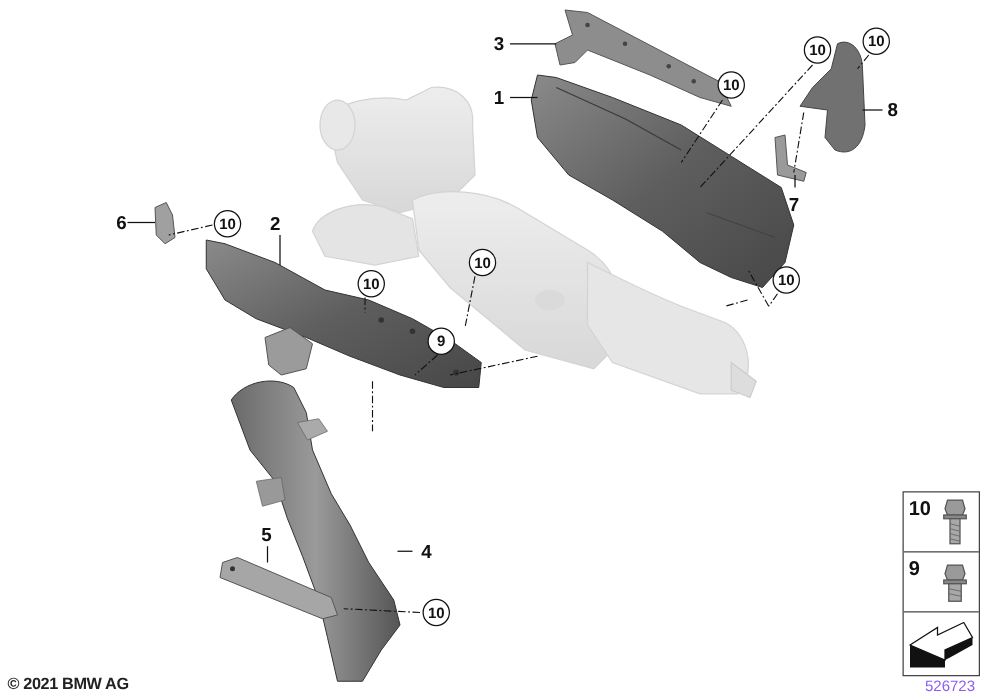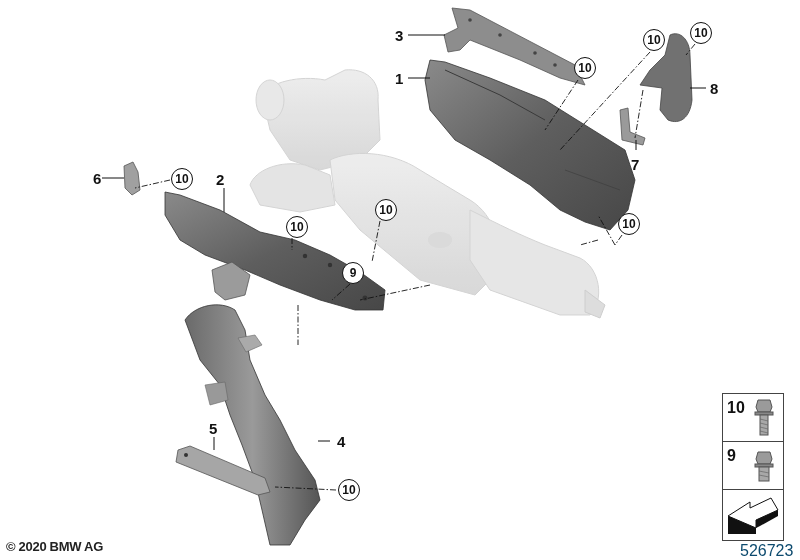--- a/index.html
+++ b/index.html
@@ -6,21 +6,21 @@
   body { width:800px; height:560px; position:relative; overflow:hidden; font-family:"Liberation Sans", sans-serif; }
   #diagram { position:absolute; left:0; top:0; width:800px; height:560px; }
   .lbl { position:absolute; font-weight:bold; font-size:15px; color:#111; font-family:"Liberation Sans", sans-serif; line-height:1; }
   .circ { position:absolute; width:22px; height:22px; border:1.6px solid #111; border-radius:50%; background:#fff;
           font-weight:bold; font-size:12px; color:#111; display:flex; align-items:center; justify-content:center; box-sizing:border-box; }
   .legend { position:absolute; left:722px; top:393px; width:60px; border:1px solid #444; background:#fff; }
   .legend .cell { position:relative; border-bottom:1px solid #444; height:48px; box-sizing:border-box; }
   .legend .cell:last-child { border-bottom:none; height:50px; }
   .legend .num { position:absolute; left:4px; top:5px; font-weight:bold; font-size:16px; color:#111; }
   .copyright { position:absolute; left:6px; top:539px; font-size:13px; color:#222; font-weight:bold; letter-spacing:-0.3px; }
-  .docnum { position:absolute; left:740px; top:542px; font-size:16px; color:#0c4a6e;text-align:right; }
+  .docnum { position:absolute; left:740px; top:542px; font-size:12px; color:#8b5cf6;text-align:right; }
 </style>
 </head>
 <body>
 
 <div id="diagram">
   <svg width="800" height="560">
     <defs>
       <linearGradient id="gshield" x1="0" y1="0" x2="1" y2="1">
         <stop offset="0" stop-color="#8a8a8a"></stop>
         <stop offset="0.5" stop-color="#5e5e5e"></stop>
@@ -163,15 +163,15 @@
     </div>
     <div class="cell">
       <svg style="position:absolute;left:3px;top:6px;" width="54" height="40">
         <path d="M2,20 L24,6 L24,12 L45,2 L52,14 L30,24 L30,32 Z" fill="#fff" stroke="#111" stroke-width="1"></path>
         <path d="M30,24 L52,14 L52,20 L34,30 L30,32 Z" fill="#111"></path>
         <path d="M2,20 L30,32 L30,38 L2,38 Z" fill="#111"></path>
       </svg>
     </div>
   </div>
 
-  <div class="copyright">© 2020 BMW AG</div>
+  <div class="copyright">© 2021 BMW AG</div>
   <div class="docnum">526723</div>
 </div>
 
 </body></html>

